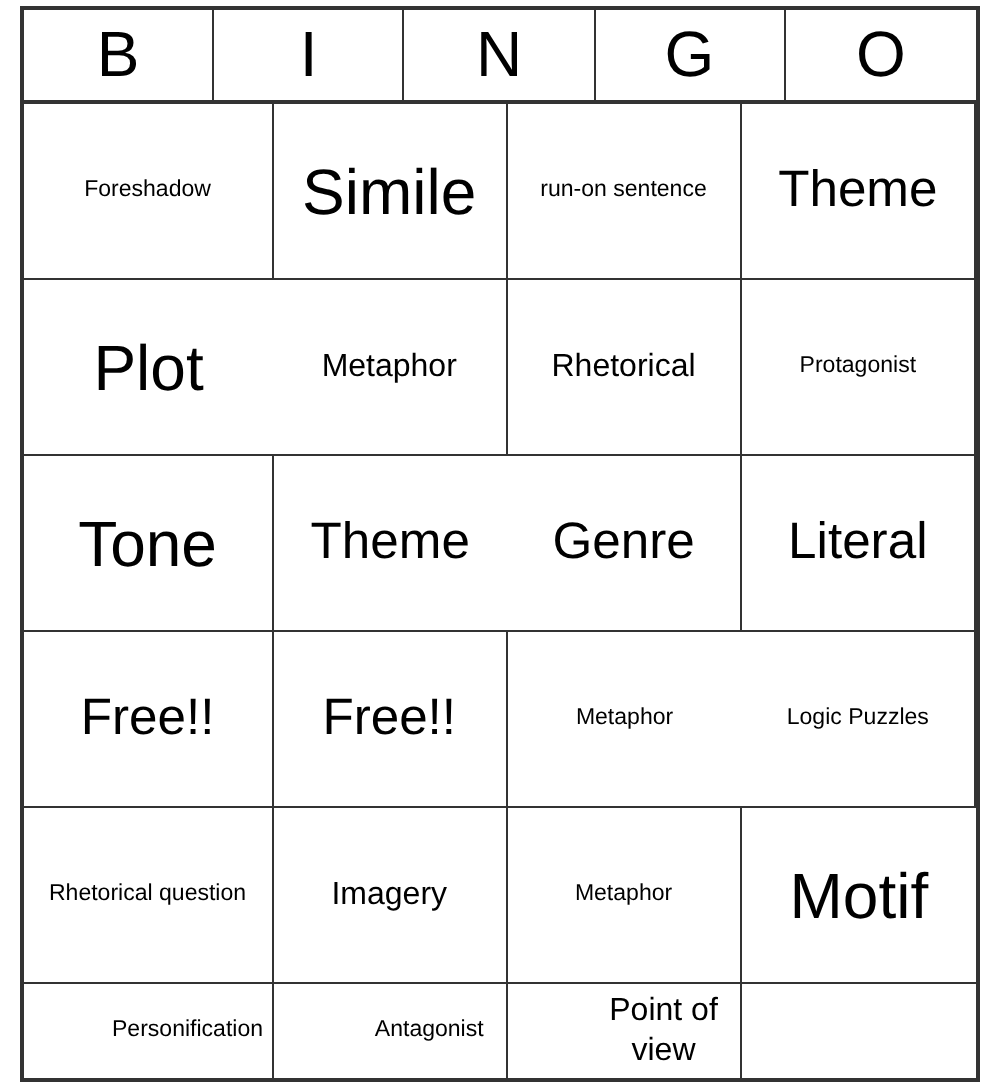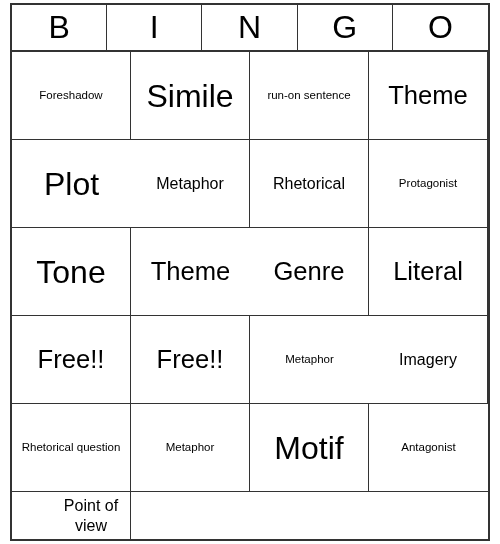--- a/index.html
+++ b/index.html
@@ -125,30 +125,36 @@
       <div class="cell">
         <span class="text-large">Free!!</span>
       </div>
       <div class="cell">
         <span class="text-large">Free!!</span>
       </div>
       <div class="cell">
         <span class="text-small">Metaphor</span>
       </div>
       <div class="cell">
-        <span class="text-medium">Imagery</span>
+        <span class="text-small">Logic Puzzles</span>
       </div>
       <div class="cell">
         <span class="text-small">Rhetorical question</span>
+      </div>
+      <div class="cell">
+        <span class="text-medium">Imagery</span>
       </div>
       <div class="cell">
         <span class="text-small">Metaphor</span>
       </div>
       <div class="cell">
         <span class="text-xlarge">Motif</span>
+      </div>
+      <div class="cell">
+        <span class="text-small">Personification</span>
       </div>
       <div class="cell">
         <span class="text-small">Antagonist</span>
       </div>
       <div class="cell">
         <span class="text-medium">Point of view</span>
       </div>
     </div>
 </div>
 

